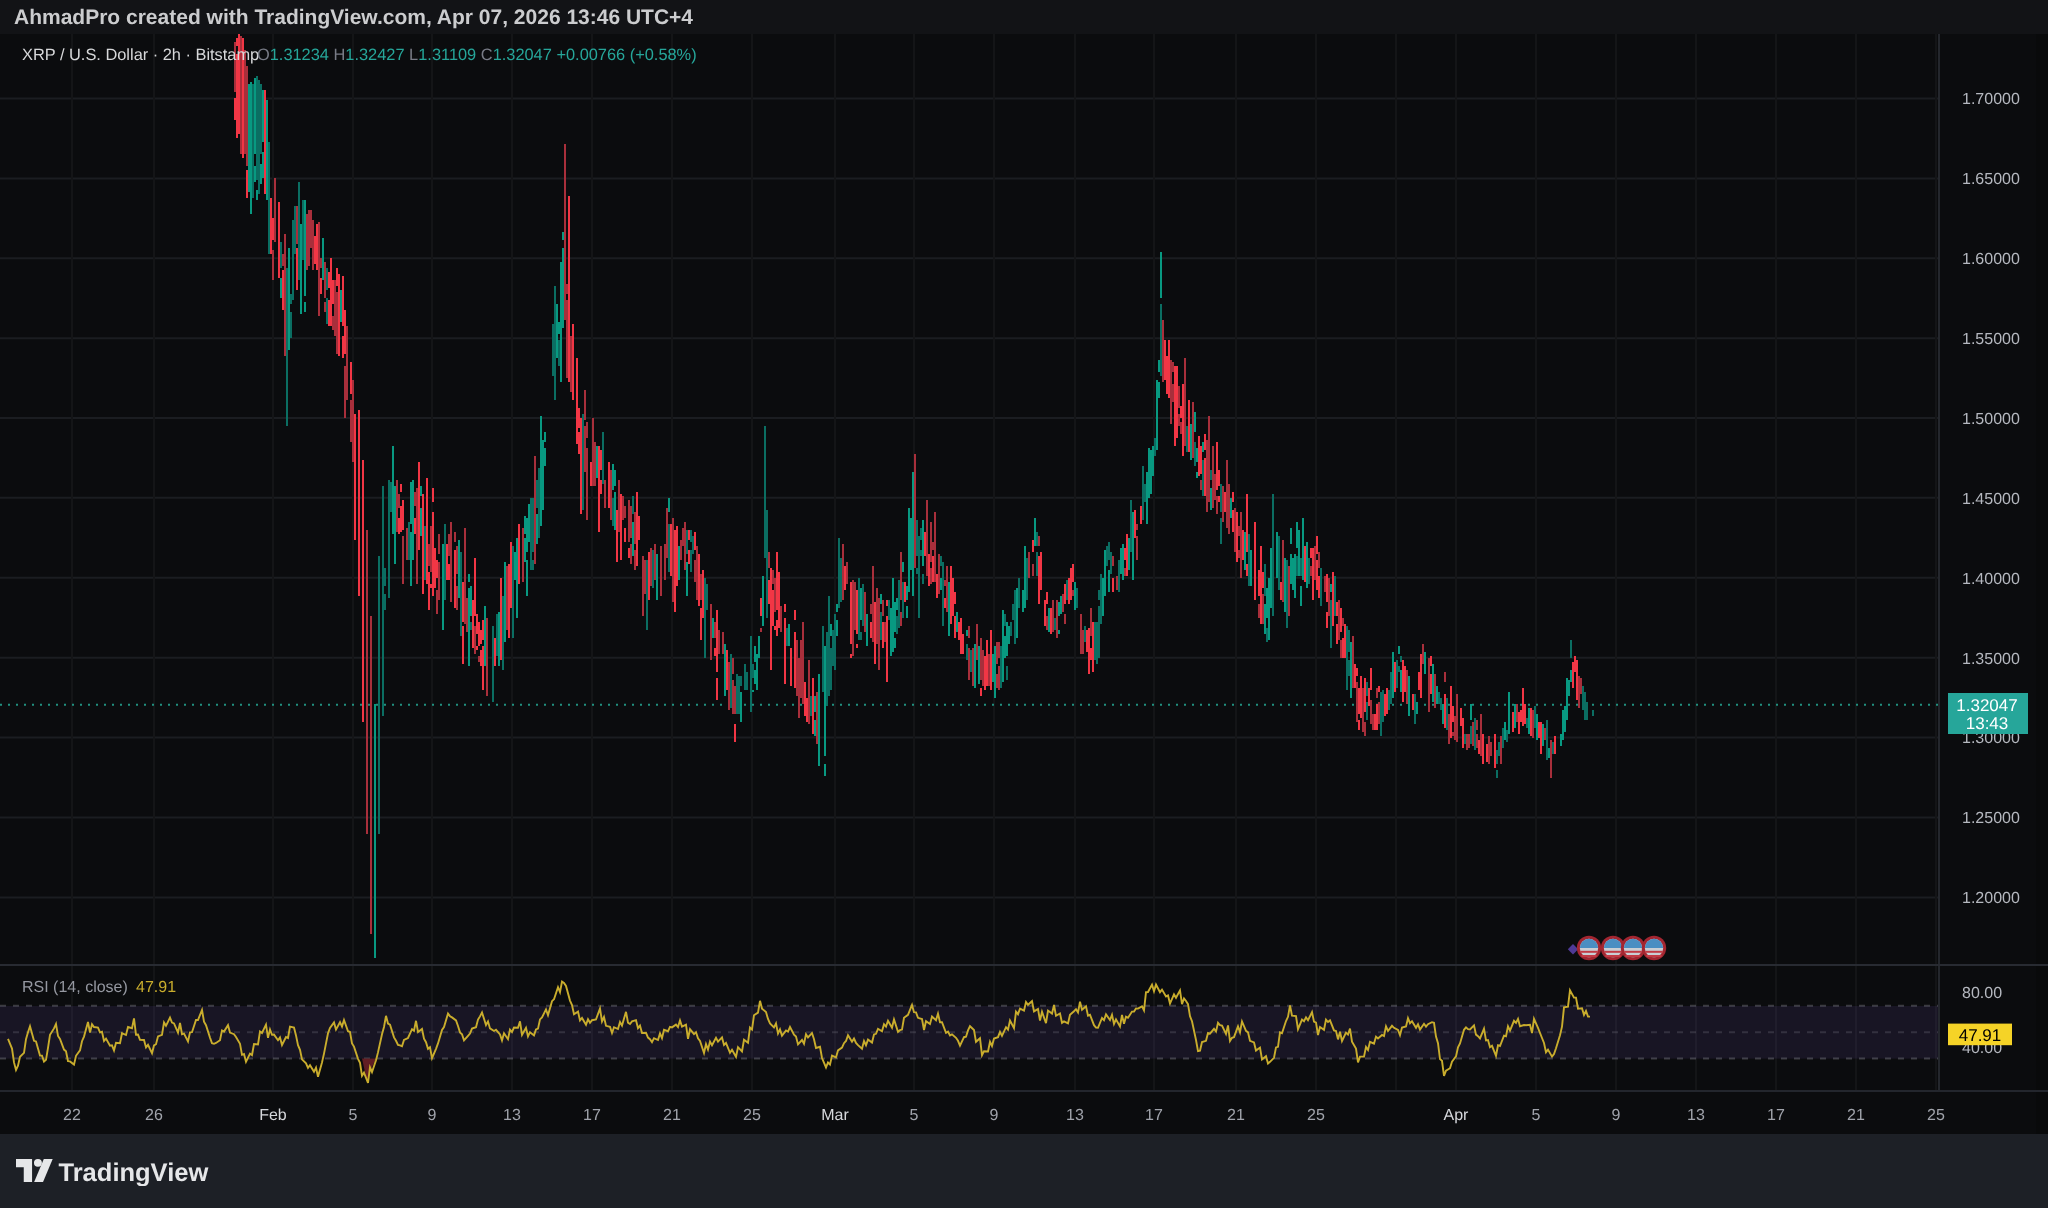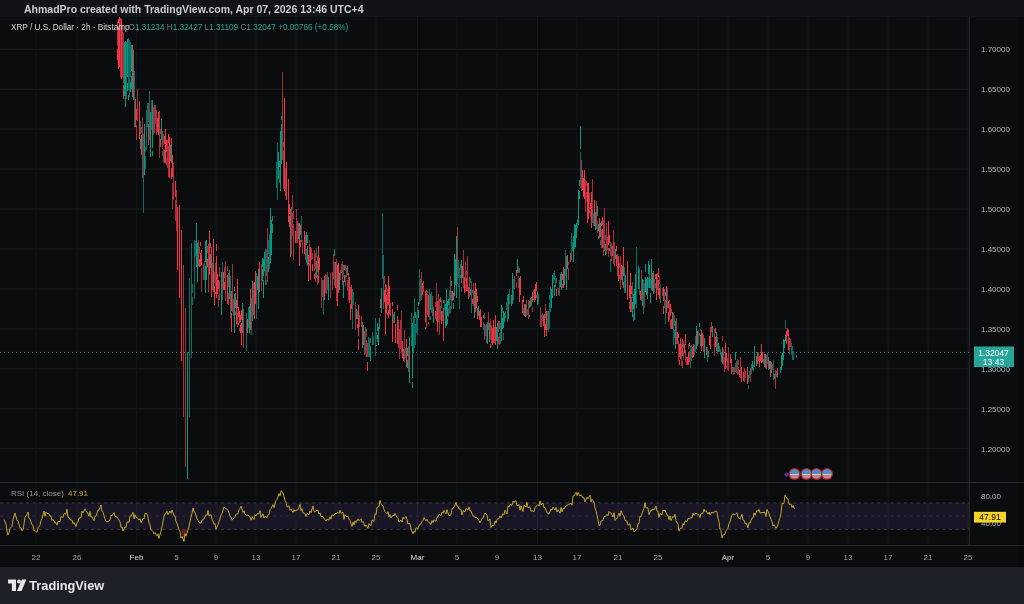--- a/index.html
+++ b/index.html
@@ -1,15 +1,15 @@
 <!DOCTYPE html>
 <html><head><meta charset="utf-8"><style>
 * { margin:0; padding:0; box-sizing:border-box; }
 body { width:1024px; height:604px; background:#0b0c0e; font-family:"Liberation Sans", sans-serif; overflow:hidden; }
-.topbar { position:absolute; left:0; top:0; width:1024px; height:17px; background:#121316; color:#cbccce; font-size:10.5px; font-weight:bold; line-height:18px; padding-left:24px; }
+.topbar { position:absolute; left:0; top:0; width:1024px; height:17px; background:#121316; color:#cbccce; font-size:10.5px; font-weight:bold; line-height:18px; padding-left:7px; }
 svg.chart { position:absolute; left:0; top:0; }
 text.ax { font-size:8px; fill:#b5b8bf; } text.axt { font-size:8px; fill:#a0a3ab; }
 text.axm { font-size:8px; fill:#d6d8dc; }
 .footer { position:absolute; left:0; top:567px; width:1024px; height:37px; background:#1d2026; }
 </style></head>
 <body>
 <svg class="chart" width="1024" height="604" viewBox="0 0 1024 604">
 <rect x="0" y="0" width="1024" height="604" fill="#0b0c0e"></rect>
 <rect x="1018" y="0" width="6" height="604" fill="#090a0b"></rect>
 <line x1="0" y1="49.2" x2="969" y2="49.2" stroke="#1b1d21" stroke-width="1"></line>

